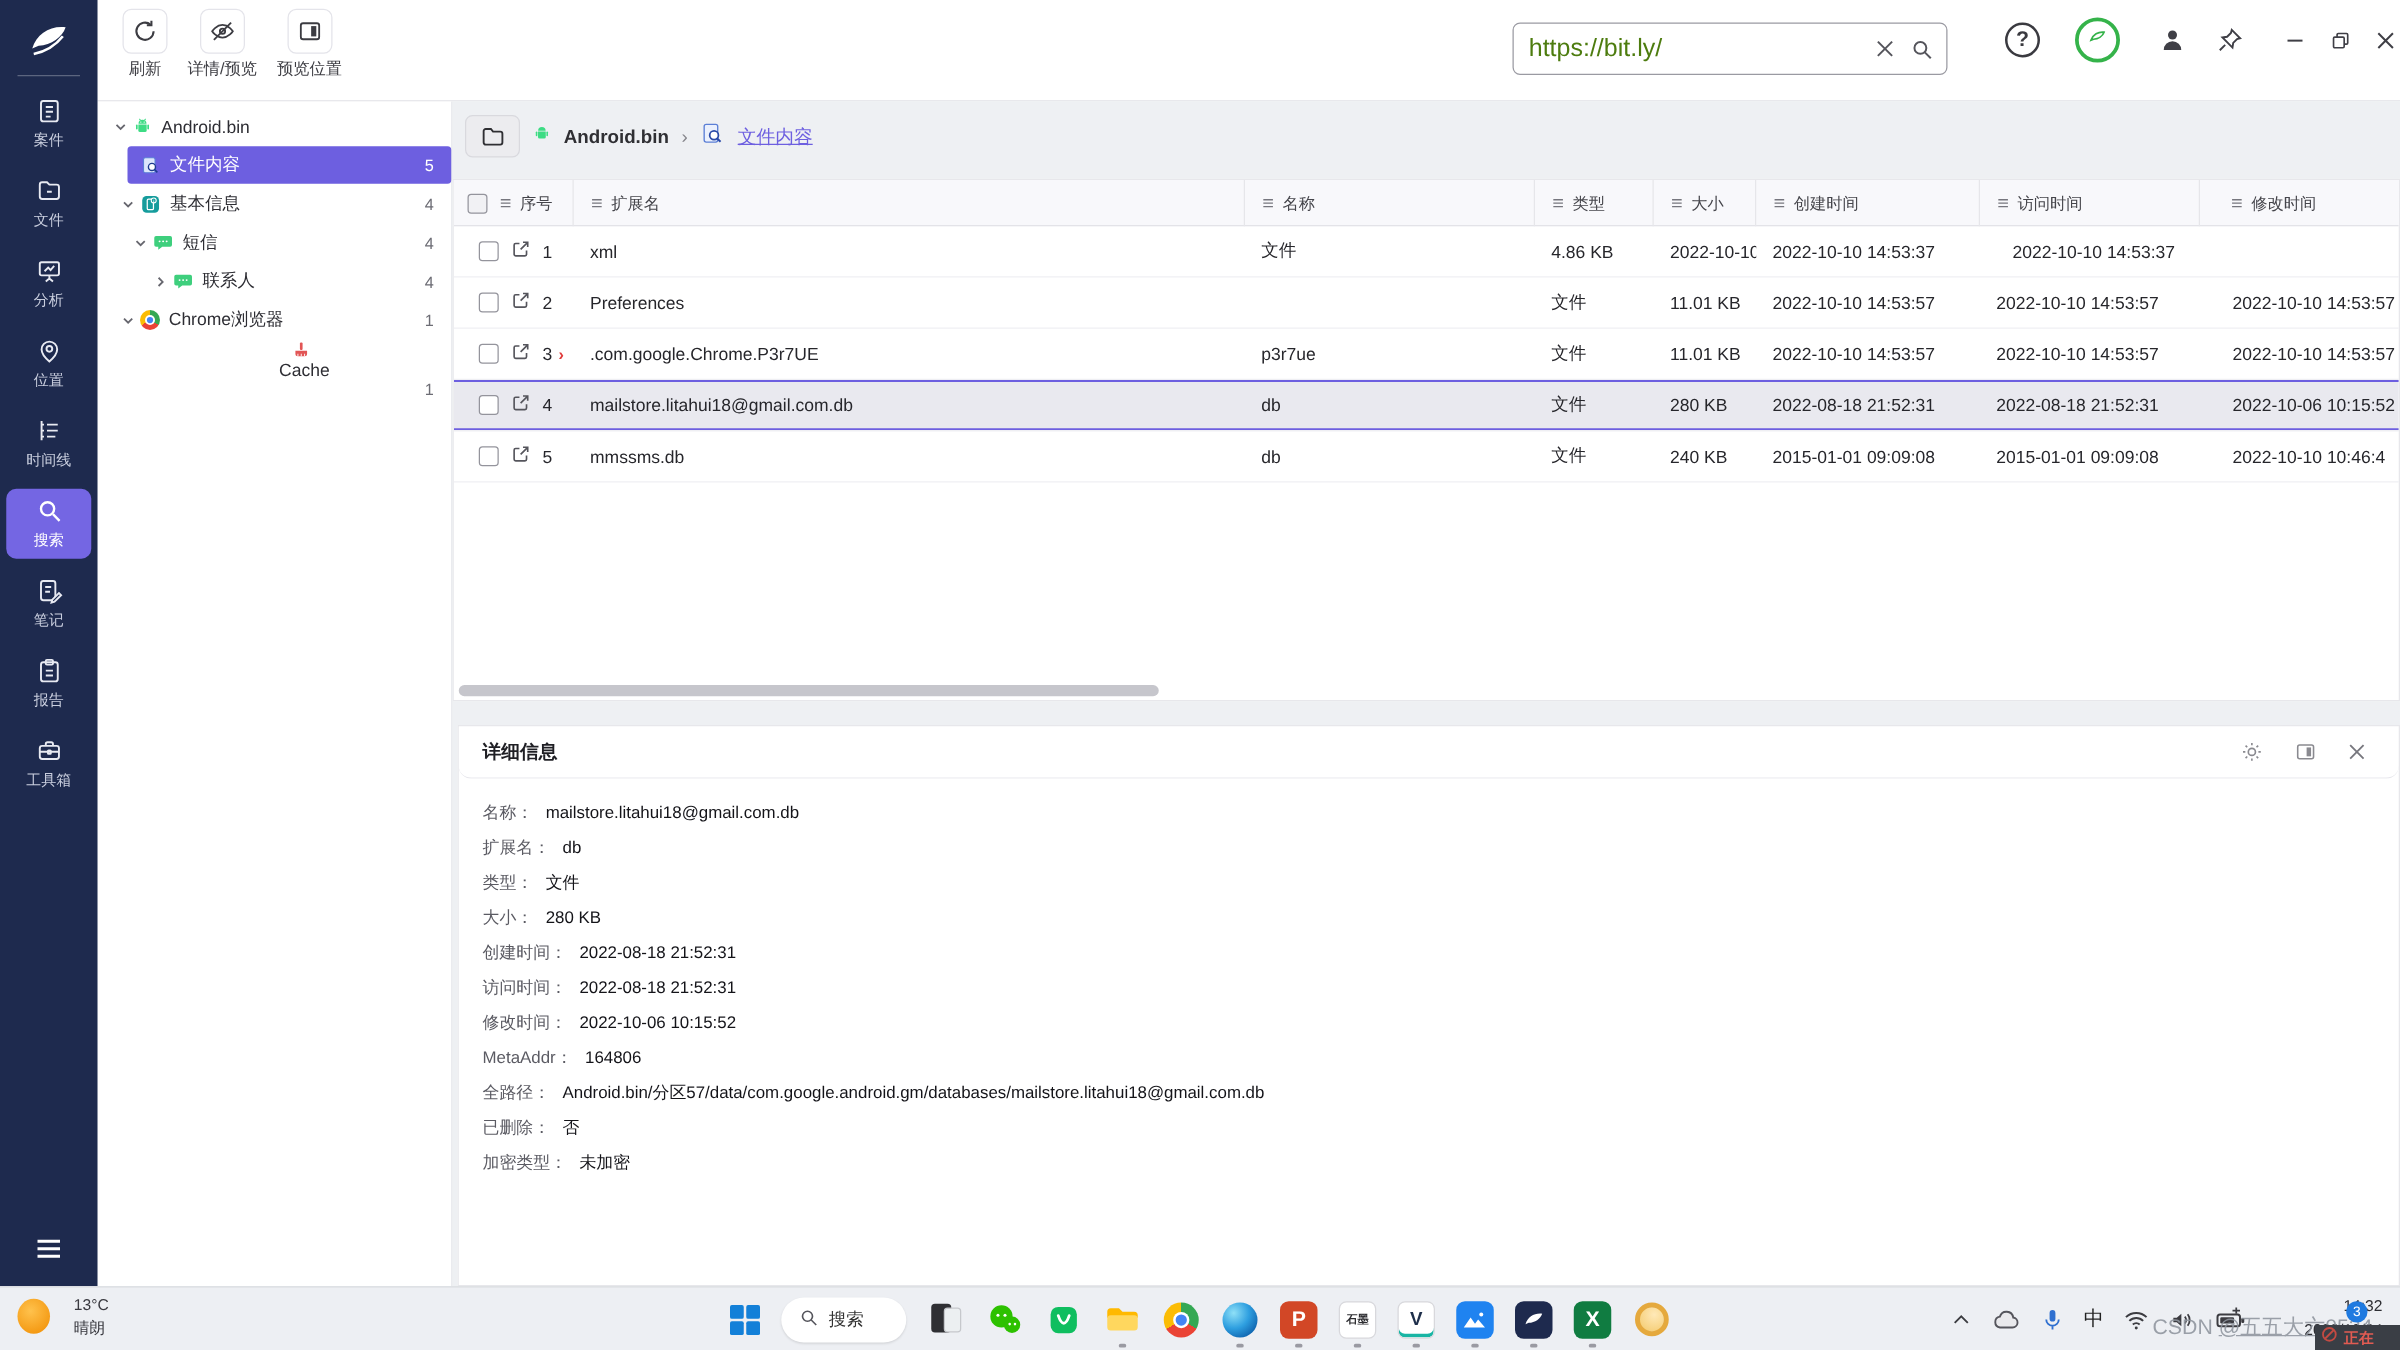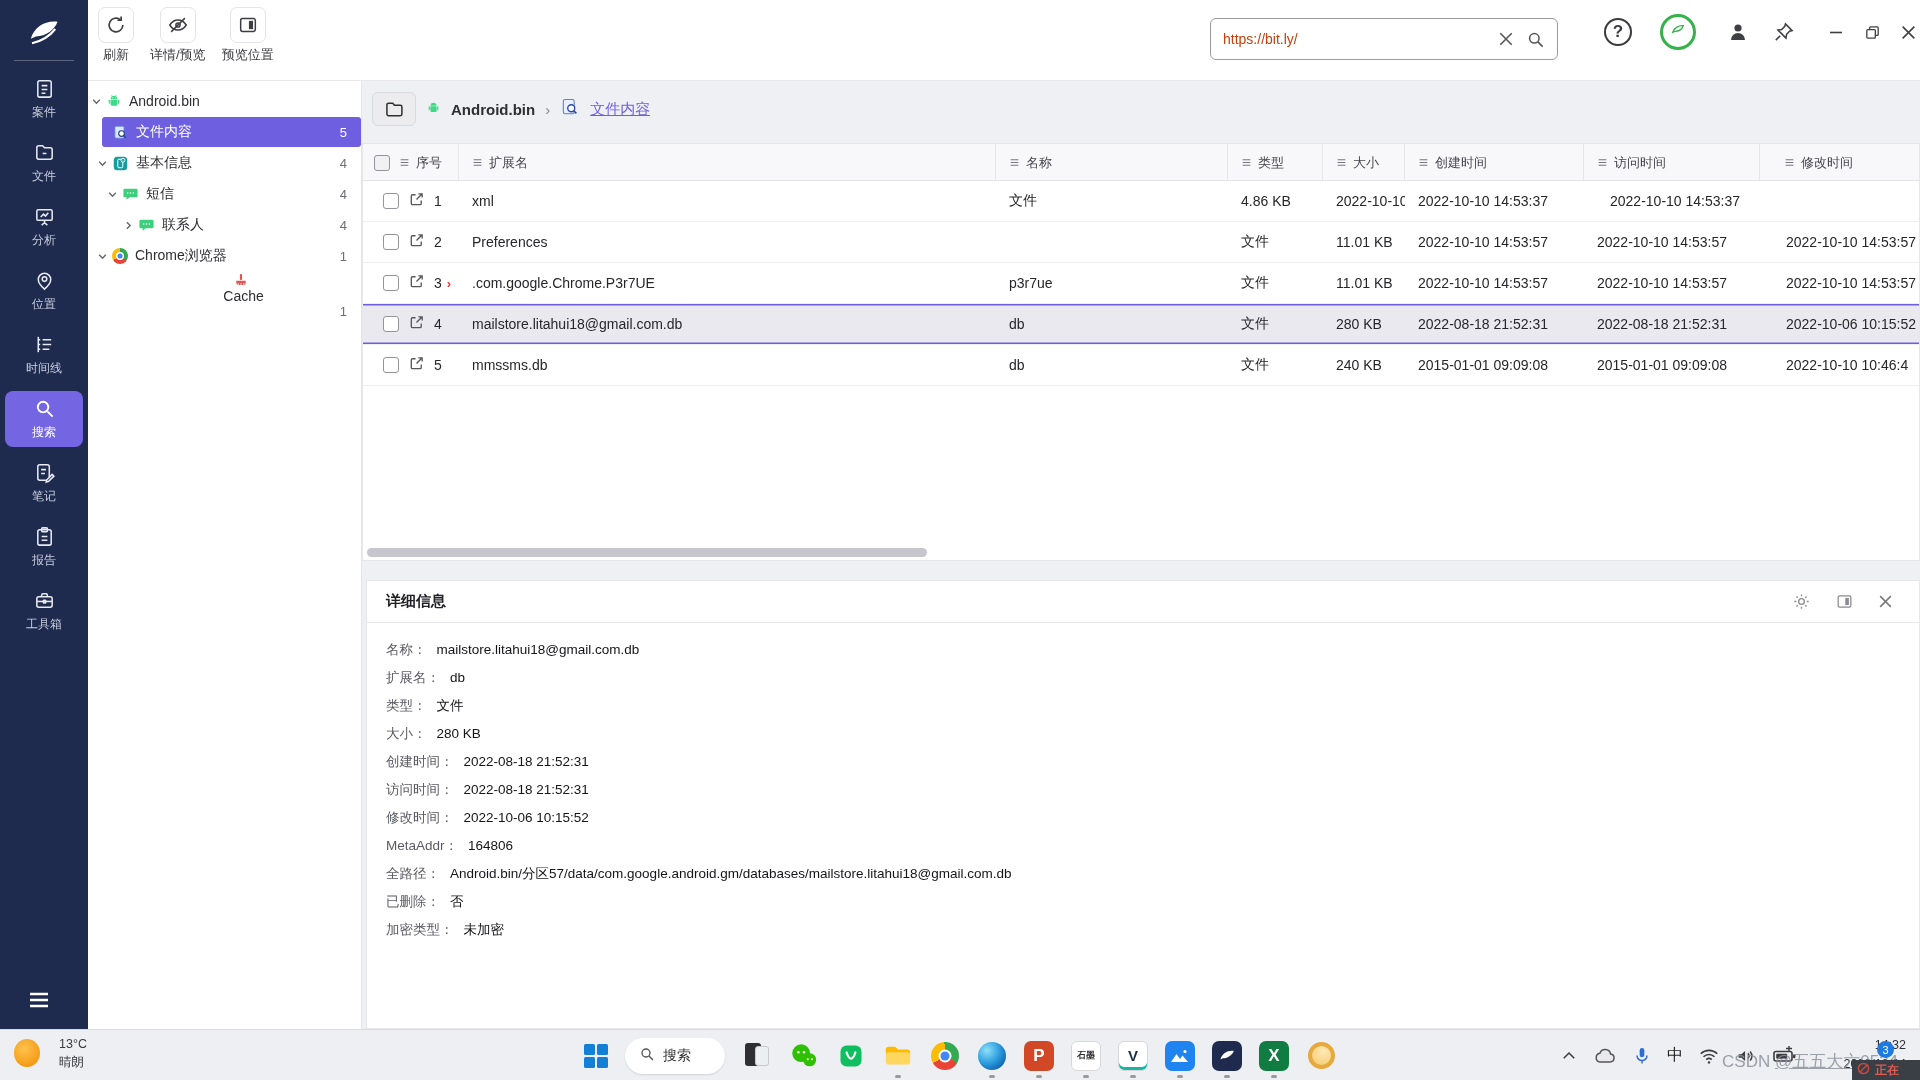--- a/index.html
+++ b/index.html
@@ -1,35 +1,35 @@
 <!DOCTYPE html>
 <html><head>
 <meta charset="utf-8">
 <style>
   * { margin:0; padding:0; box-sizing:border-box; }
   html,body { width:1920px; height:1080px; background:#000; }
   body { font-family:"Liberation Sans","DejaVu Sans",sans-serif; }
   .screen { position:relative; width:1920px; height:1080px; background:#eef0f3; overflow:hidden; }
 
   
-  .sidenav { position:absolute; left:0; top:0; width:88px; height:1029px; background:#1e2a4e; z-index:5; }
+  .sidenav { position:absolute; left:0; top:0; width:78px; height:1029px; background:#1e2a4e; z-index:5; }
   .applogo { width:48px; height:44px; margin:10px auto 6px; display:flex; align-items:center; justify-content:center; }
   .nav-div { height:1px; background:rgba(255,255,255,.28); margin:2px 14px 6px; }
   .navitem { height:64px; display:flex; flex-direction:column; align-items:center; justify-content:center; gap:4px; color:#c9cede; font-size:12px; cursor:pointer; margin:0 5px; border-radius:8px; }
   .navitem.sel { background:#7466e3; color:#fff; height:56px; margin:4px 5px; }
   .navitem svg { display:block; }
   .nav-burger { position:absolute; bottom:16px; left:0; width:78px; display:flex; justify-content:center; cursor:pointer; }
 
   
   .topbar { position:absolute; left:78px; top:0; width:1842px; height:81px; background:#fff; border-bottom:1px solid #e8e8ec; z-index:4; }
   .tbtns { position:absolute; left:20px; top:7px; display:flex; gap:16px; }
   .tbtn { display:flex; flex-direction:column; align-items:center; gap:3px; font-size:13px; color:#3c3c42; cursor:pointer; }
   .tbtn .ibox { width:36px; height:36px; border:1px solid #e4e4ea; border-radius:7px; background:#fff; display:flex; align-items:center; justify-content:center; }
   .searchbox { position:absolute; left:1132px; top:18px; width:348px; height:42px; border:1px solid #9a9aa2; border-radius:6px; background:#fff; display:flex; align-items:center; padding:0 12px; }
-  .searchbox input { flex:1; border:none; outline:none; font-size:14px; color:#c2410c; background:transparent; font-family:inherit; }
+  .searchbox input { flex:1; border:none; outline:none; font-size:20px; color:#4d7c0f; background:transparent; font-family:inherit; }
   .searchbox .sicon { display:flex; align-items:center; margin-left:12px; cursor:pointer; }
   .hdricons { position:absolute; left:1526px; top:14px; display:flex; align-items:center; }
   .hico { display:flex; align-items:center; justify-content:center; cursor:pointer; }
   .help-circ { width:28px; height:28px; border:2px solid #3a3a40; border-radius:50%; color:#3a3a40; font-size:17px; font-weight:bold; margin-right:28px; display:flex; align-items:center; justify-content:center; }
   .ringicon { width:36px; height:36px; border:3px solid #35b34a; border-radius:50%; display:flex; align-items:center; justify-content:center; margin-right:30px; }
   .p-person { margin-right:22px; } .p-pin { margin-right:20px; }
   .wctl { width:30px; height:30px; display:flex; align-items:center; justify-content:center; margin-left:6px; cursor:pointer; }
 
   
   .treepanel { position:absolute; left:78px; top:81px; width:284px; height:948px; background:#fff; border-right:1px solid #e4e5ea; padding-top:5px; z-index:3; }
@@ -59,21 +59,21 @@
   .td-first { display:flex; align-items:center; gap:9px; padding-left:20px; }
   .td-mod { padding-left:26px; }
   .cb { width:16px; height:16px; border:1.5px solid #94949c; border-radius:3px; background:#fff; flex:none; cursor:pointer; display:inline-block; }
   .cb-h { background:#f1f1f4; margin-right:3px; }
   .redmark { color:#e03b3b; font-weight:bold; font-size:13px; margin-left:-4px; }
   .rowsel { background:#e9e9ef; box-shadow:inset 0 1.5px 0 #6d5fe0, inset 0 -1.5px 0 #6d5fe0; }
   .hscroll { position:absolute; left:4px; top:404px; width:560px; height:9px; border-radius:5px; background:#c6c6cc; cursor:pointer; }
 
   
   .dpanel { position:absolute; left:366px; top:580px; width:1554px; height:449px; background:#fff; border:1px solid #e7e7eb; z-index:2; }
-  .dhead { height:42px; display:flex; align-items:center; padding:0 26px 0 19px; border-bottom:1px solid #e7e7ec; }
+  .dhead { height:42px; display:flex; align-items:center; padding:0 26px 0 19px; border-bottom:1px solid #e7e7ec;border-radius:10px; }
   .dtitle { font-size:15px; font-weight:bold; color:#1f1f24; }
   .dicons { margin-left:auto; display:flex; align-items:center; gap:24px; }
   .dfields { padding:13px 19px; font-size:13.5px; line-height:28px; }
   .dfield { display:flex; }
   .dlabel { color:#5b5b63; flex:none; }
   .dvalue { color:#141419; margin-left:10px; }
 
   
   .taskbar { position:absolute; left:0; bottom:0; width:1920px; height:51px; background:#edeff3; border-top:1px solid #d9dbe0; z-index:6; }
   .weather { position:absolute; left:14px; top:5px; display:flex; align-items:center; gap:9px; cursor:pointer; }

